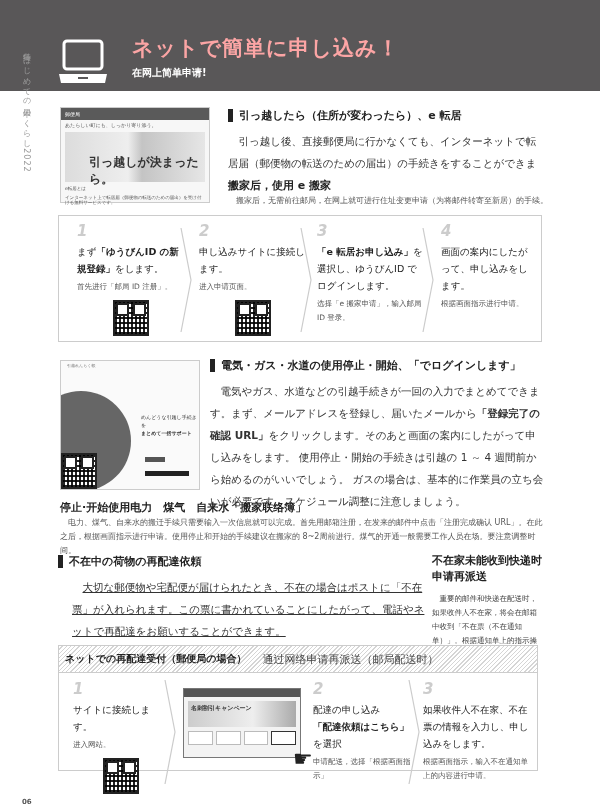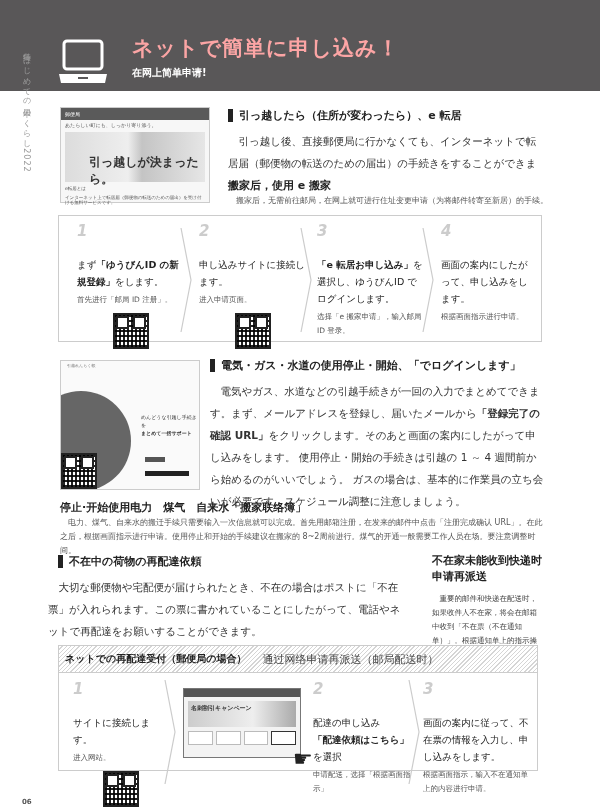--- a/index.html
+++ b/index.html
@@ -22,21 +22,21 @@
 
   .sec-h { position: absolute; font-size: 11px; font-weight: bold; color: #222; display: flex; align-items: center; gap: 6px; }
   .sec-h .mark { width: 5px; height: 13px; background: #222; display: inline-block; }
   .para { position: absolute; font-size: 10.5px; line-height: 22px; color: #333; }
   .sub-h { position: absolute; font-size: 11px; font-weight: bold; color: #222; }
   .cn-small { position: absolute; font-size: 8px; color: #555; line-height: 14px; }
 
   .steps-box { position: absolute; left: 58px; top: 215px; width: 484px; height: 127px; border: 1.5px solid #ccc; background: #fff; }
   .step { position: absolute; top: 6px; width: 108px; }
   .step .num { font-size: 15px; font-style: italic; font-weight: bold; color: #ccc; }
-  .step .jp { font-size: 9.5px; line-height: 17px; color: #222; margin-top: 16px; }
+  .step .jp { font-size: 9.5px; line-height: 17px; color: #222; margin-top: 3px; }
   .step .jp b { font-weight: bold; }
   .step .cn { font-size: 7.5px; color: #555; line-height: 14px; margin-top: 3px; }
   .chev { position: absolute; top: 12px; width: 14px; height: 104px; }
   .qr { width: 36px; height: 36px; margin: 6px auto 0; background:
     repeating-linear-gradient(90deg,#222 0 2px,#fff 2px 4px),
     repeating-linear-gradient(0deg,#222 0 2px,#fff 2px 5px); background-blend-mode: multiply; position: relative; border: 2px solid #222; }
   .qr::before, .qr::after { content: ""; position: absolute; width: 9px; height: 9px; border: 2px solid #222; background: #fff; }
   .qr::before { left: 1px; top: 1px; }
   .qr::after { right: 1px; top: 1px; }
 
@@ -149,21 +149,21 @@
   <span>電気・ガス・水道の使用停止・開始、「でログインします」</span>
 </div>
 <div class="para" style="left:210px; top:380px; width:336px; text-indent:1em;"><span>電気やガス、水道などの引越手続きが一回の入力でまとめてできます。まず、メールアドレスを登録し、届いたメールから</span><b>「登録完了の確認 URL」</b><span>をクリックします。そのあと画面の案内にしたがって申し込みをします。 使用停止・開始の手続きは引越の 1 ～ 4 週間前から始めるのがいいでしょう。 ガスの場合は、基本的に作業員の立ち会いが必要です。スケジュール調整に注意しましょう。</span></div>
 <div class="sub-h" style="left:60px; top:500px;">停止·开始使用电力　煤气　自来水「搬家联络簿」</div>
 <div class="cn-small" style="left:60px; top:516px; width:490px; text-indent:1em;">电力、煤气、自来水的搬迁手续只需要输入一次信息就可以完成。首先用邮箱注册，在发来的邮件中点击「注册完成确认 URL」。在此之后，根据画面指示进行申请。使用停止和开始的手续建议在搬家的 8~2周前进行。煤气的开通一般需要工作人员在场。要注意调整时间。</div>
 
 <div class="sec-h" style="left:58px; top:554px;">
   <span class="mark"></span>
   <span>不在中の荷物の再配達依頼</span>
 </div>
-<div class="para" style="left:48px; top:576px; width:360px; text-indent:1em;">大切な郵便物や宅配便が届けられたとき、不在の場合はポストに「不在票」が入れられます。この票に書かれていることにしたがって、電話やネットで再配達をお願いすることができます。</div>
+<div class="para" style="left:72px; top:576px; width:360px; text-indent:1em;text-decoration:underline;">大切な郵便物や宅配便が届けられたとき、不在の場合はポストに「不在票」が入れられます。この票に書かれていることにしたがって、電話やネットで再配達をお願いすることができます。</div>
 <div class="note-h">不在家未能收到快递时申请再派送</div>
 <div class="note-p">重要的邮件和快递在配送时，如果收件人不在家，将会在邮箱中收到「不在票（不在通知单）」。根据通知单上的指示操作，可通过电话或是网络申请再次派送。</div>
 
 <div class="redeliv-box">
   <div class="redeliv-head">
     <span class="t">ネットでの再配達受付（郵便局の場合）</span>
     <span class="s">通过网络申请再派送（邮局配送时）</span>
   </div>
   <div class="step" style="left:14px; top:34px; width:96px;">
     <div class="num">1</div>
@@ -188,18 +188,18 @@
   <div class="step" style="left:254px; top:34px; width:104px;">
     <div class="num">2</div>
     <div class="jp"><span>配達の申し込み</span><br><b>「配達依頼はこちら」</b><br><span>を選択</span></div>
     <div class="cn">申请配送，选择「根据画面指示」</div>
   </div>
   <svg class="chev" style="left:348px; top:34px;" viewBox="0 0 14 104">
       <polyline points="2,0 12,52 2,104" fill="none" stroke="#ccc" stroke-width="1.2"></polyline>
     </svg>
   <div class="step" style="left:364px; top:34px; width:110px;">
     <div class="num">3</div>
-    <div class="jp">画面の案内に従って、不在票の情報を入力し、申し込みをします。</div>
+    <div class="jp">如果收件人不在家、不在票の情報を入力し、申し込みをします。</div>
     <div class="cn">根据画面指示，输入不在通知单上的内容进行申请。</div>
   </div>
 </div>
 
 <div class="page-num">06</div>
 
 </body></html>

